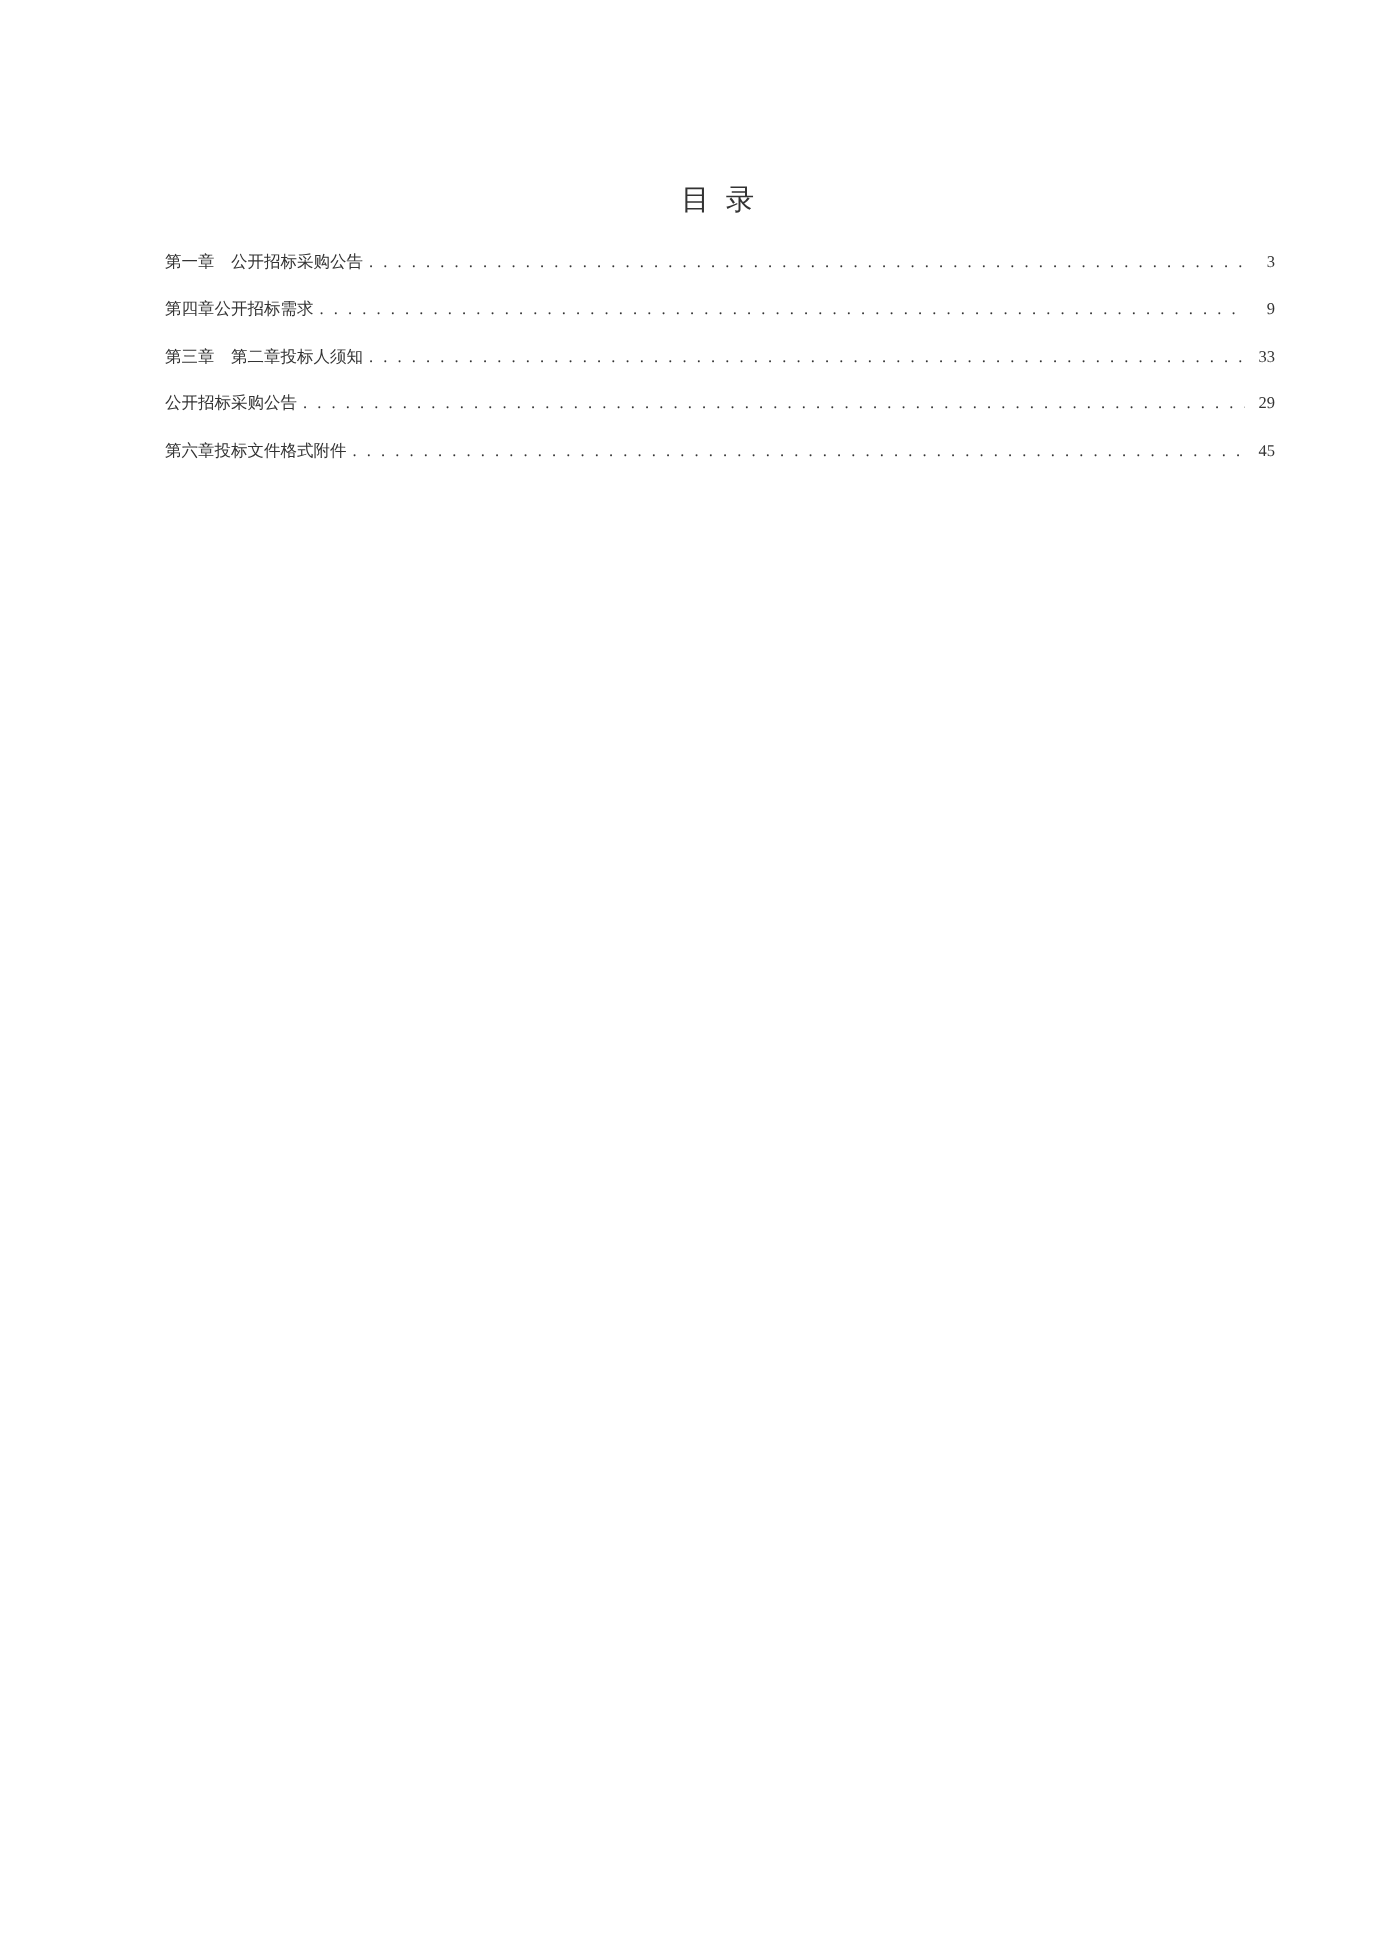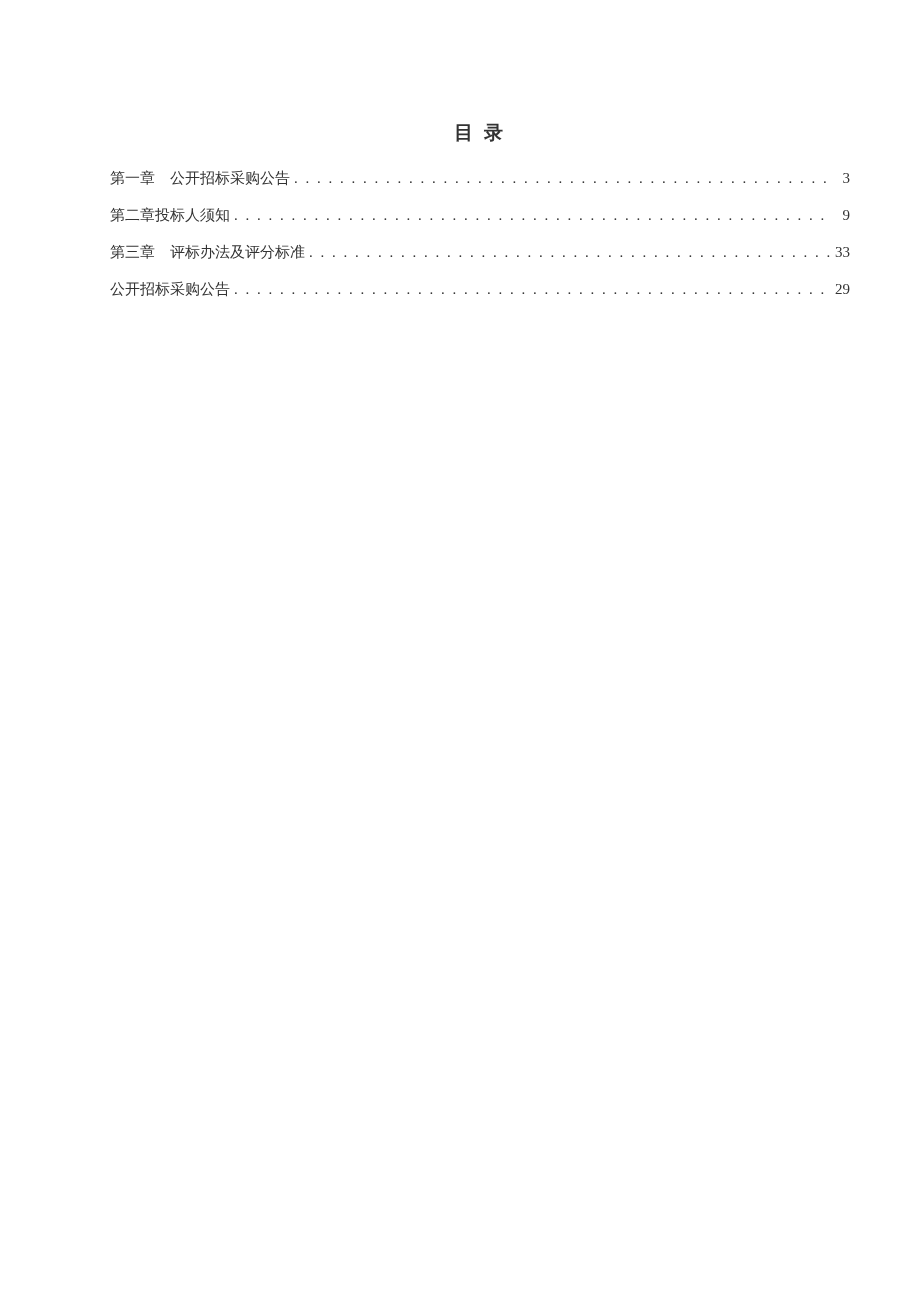--- a/index.html
+++ b/index.html
@@ -14,32 +14,32 @@
       font-family: "SimSun", "宋体", serif;
       color: #333333;
       position: relative;
     }
     .page {
       padding: 120px 70px 0 110px;
     }
     .title {
       text-align: center;
       font-size: 19px;
-      font-weight: bold;
+      font-weight: normal;
       letter-spacing: 3px;
       margin-bottom: 22px;
       color: #333333;
     }
     .toc-list {
       list-style: none;
     }
     .toc-item {
       display: flex;
       align-items: flex-start;
-      font-size: 15px;
+      font-size: 11px;
       line-height: 1.4;
       margin-bottom: 16px;
       color: #333333;
     }
     .toc-label {
       white-space: nowrap;
       flex-shrink: 0;
     }
     .toc-dots {
       flex: 1;
@@ -66,28 +66,33 @@
 
 <div class="page">
   <h1 class="title">目 录</h1>
   <ul class="toc-list">
     <li class="toc-item">
       <span class="toc-label">第一章　公开招标采购公告</span>
       <span class="toc-dots"></span>
       <span class="toc-page">3</span>
     </li>
     <li class="toc-item">
-      <span class="toc-label">第二章投标人须知</span>
+      <span class="toc-label">第四章公开招标需求</span>
       <span class="toc-dots"></span>
       <span class="toc-page">9</span>
     </li>
     <li class="toc-item">
-      <span class="toc-label">第三章　评标办法及评分标准</span>
+      <span class="toc-label">第三章　第二章投标人须知</span>
       <span class="toc-dots"></span>
       <span class="toc-page">33</span>
     </li>
     <li class="toc-item">
       <span class="toc-label">公开招标采购公告</span>
       <span class="toc-dots"></span>
       <span class="toc-page">29</span>
     </li>
+    <li class="toc-item">
+      <span class="toc-label">第六章投标文件格式附件</span>
+      <span class="toc-dots"></span>
+      <span class="toc-page">45</span>
+    </li>
   </ul>
 </div>
 
 </body></html>

